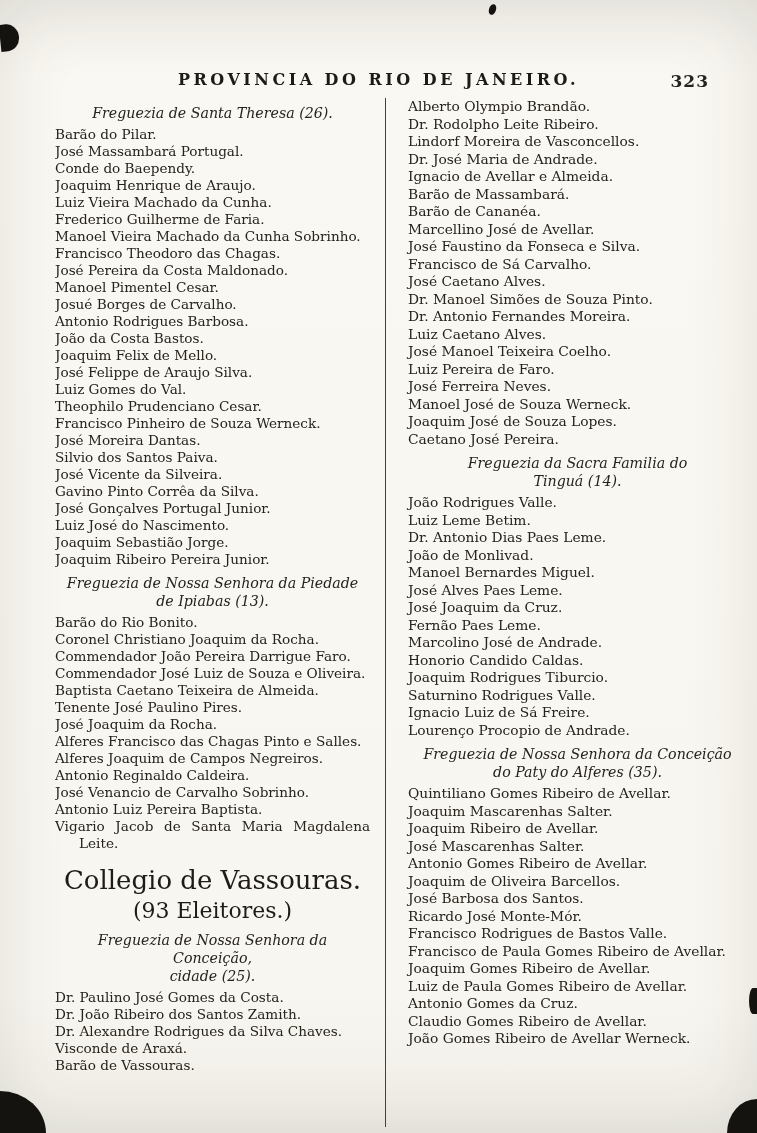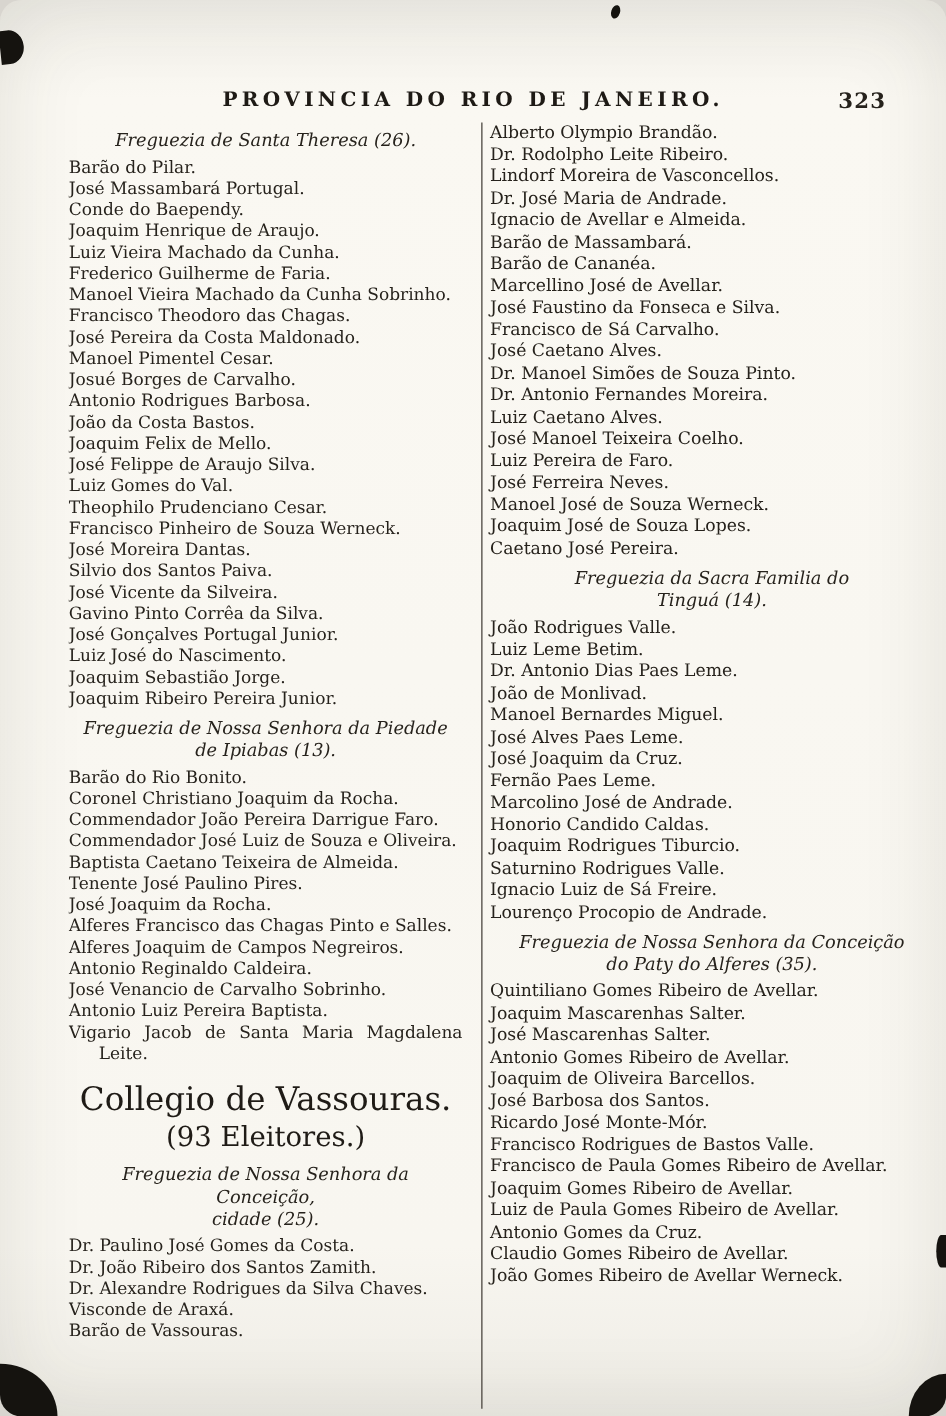--- a/index.html
+++ b/index.html
@@ -5,21 +5,20 @@
   html, body { margin:0; padding:0; background:#d8d5cf; }
   .page {
     position:relative;
     width:757px; height:1133px;
     margin:0 auto;
     background:linear-gradient(180deg, #f2f0ea 0%, #faf8f2 7%, #f8f6f0 88%, #eeece5 100%);
     box-shadow: inset 0 0 70px rgba(60,55,45,0.12);
     font-family:"DejaVu Serif", "Liberation Serif", serif;
     color:#26221c;
     overflow:hidden;
-    border-radius:17px;
   }
   .running-header {
     position:absolute; top:70px; left:0; width:100%;
     text-align:center;
   }
   .header-title {
     font-weight:bold; font-size:16px; letter-spacing:3.5px;
     color:#1e1a15;
   }
   .page-number {
@@ -28,21 +27,21 @@
   }
   .columns {
     position:absolute; top:98px; left:55px; right:10px; bottom:6px;
     display:flex; align-items:stretch;gap:12px;
   }
   .column { overflow:hidden; }
   .column-left { flex:0 0 315px; width:315px; padding-right:3px; }
   .column-right {
     flex:1;
     border-left:1px solid #45403a;
-    padding-left:6px;
+    padding-left:22px;
   }
   .name {
     font-size:13.6px; line-height:17px;
     padding-left:24px; text-indent:-24px;
     text-align:justify;
     white-space:normal;
   }
   .column-right .name { font-size:13.8px; line-height:17.5px; }
   .section-heading {
     font-style:italic;
@@ -189,20 +188,21 @@
           <div class="name">Ignacio Luiz de Sá Freire.</div>
           <div class="name">Lourenço Procopio de Andrade.</div>
         </div>
         <div class="section-heading">
           <div class="heading-line">Freguezia de Nossa Senhora da Conceição</div>
           <div class="heading-line">do Paty do Alferes (35).</div>
         </div>
         <div class="name-list">
           <div class="name">Quintiliano Gomes Ribeiro de Avellar.</div>
           <div class="name">Joaquim Mascarenhas Salter.</div>
+          <div class="name">Joaquim Ribeiro de Avellar.</div>
           <div class="name">José Mascarenhas Salter.</div>
           <div class="name">Antonio Gomes Ribeiro de Avellar.</div>
           <div class="name">Joaquim de Oliveira Barcellos.</div>
           <div class="name">José Barbosa dos Santos.</div>
           <div class="name">Ricardo José Monte-Mór.</div>
           <div class="name">Francisco Rodrigues de Bastos Valle.</div>
           <div class="name">Francisco de Paula Gomes Ribeiro de Avellar.</div>
           <div class="name">Joaquim Gomes Ribeiro de Avellar.</div>
           <div class="name">Luiz de Paula Gomes Ribeiro de Avellar.</div>
           <div class="name">Antonio Gomes da Cruz.</div>

